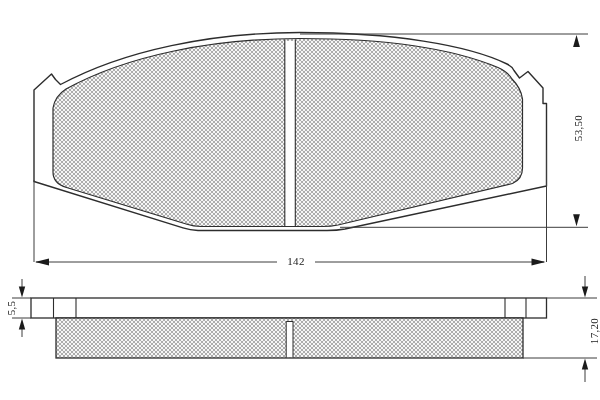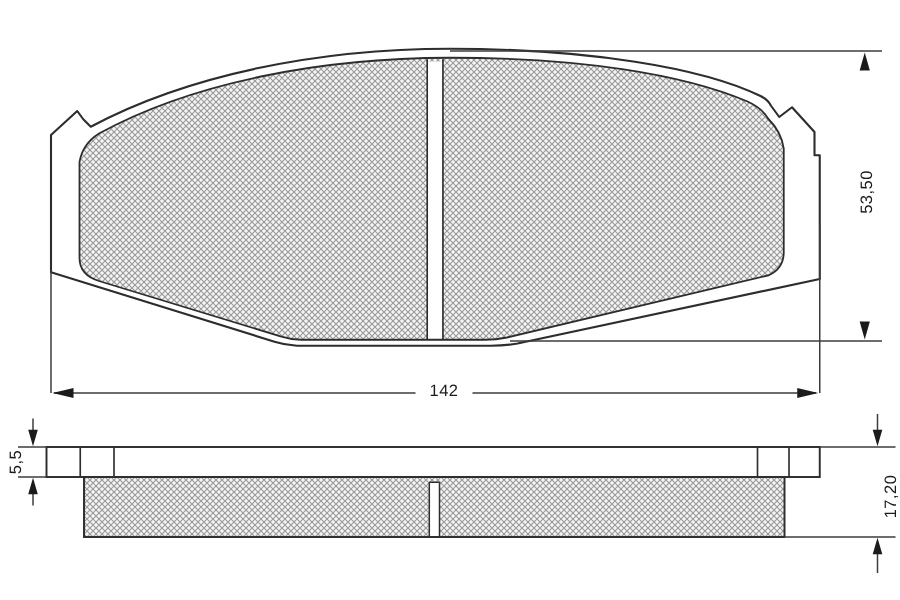--- a/index.html
+++ b/index.html
@@ -1,18 +1,18 @@
 <!DOCTYPE html>
 <html><head>
 <meta charset="utf-8">
 <style>
   html,body{margin:0;padding:0;background:#ffffff;}
   .canvas{
     position:relative;width:600px;height:400px;background:#ffffff;overflow:hidden;
-    font-family:Liberation Sans, sans-serif;
+    font-family:Liberation Serif, serif;
   }
   .canvas svg{position:absolute;left:0;top:0;}
   .dim-label{
     position:absolute;font-size:11px;color:#1b1b1b;white-space:nowrap;letter-spacing:.3px;
   }
   .rot{transform:translate(-50%,-50%) rotate(-90deg);}
   .hor{transform:translate(-50%,-50%);}
 </style>
 </head>
 <body>

